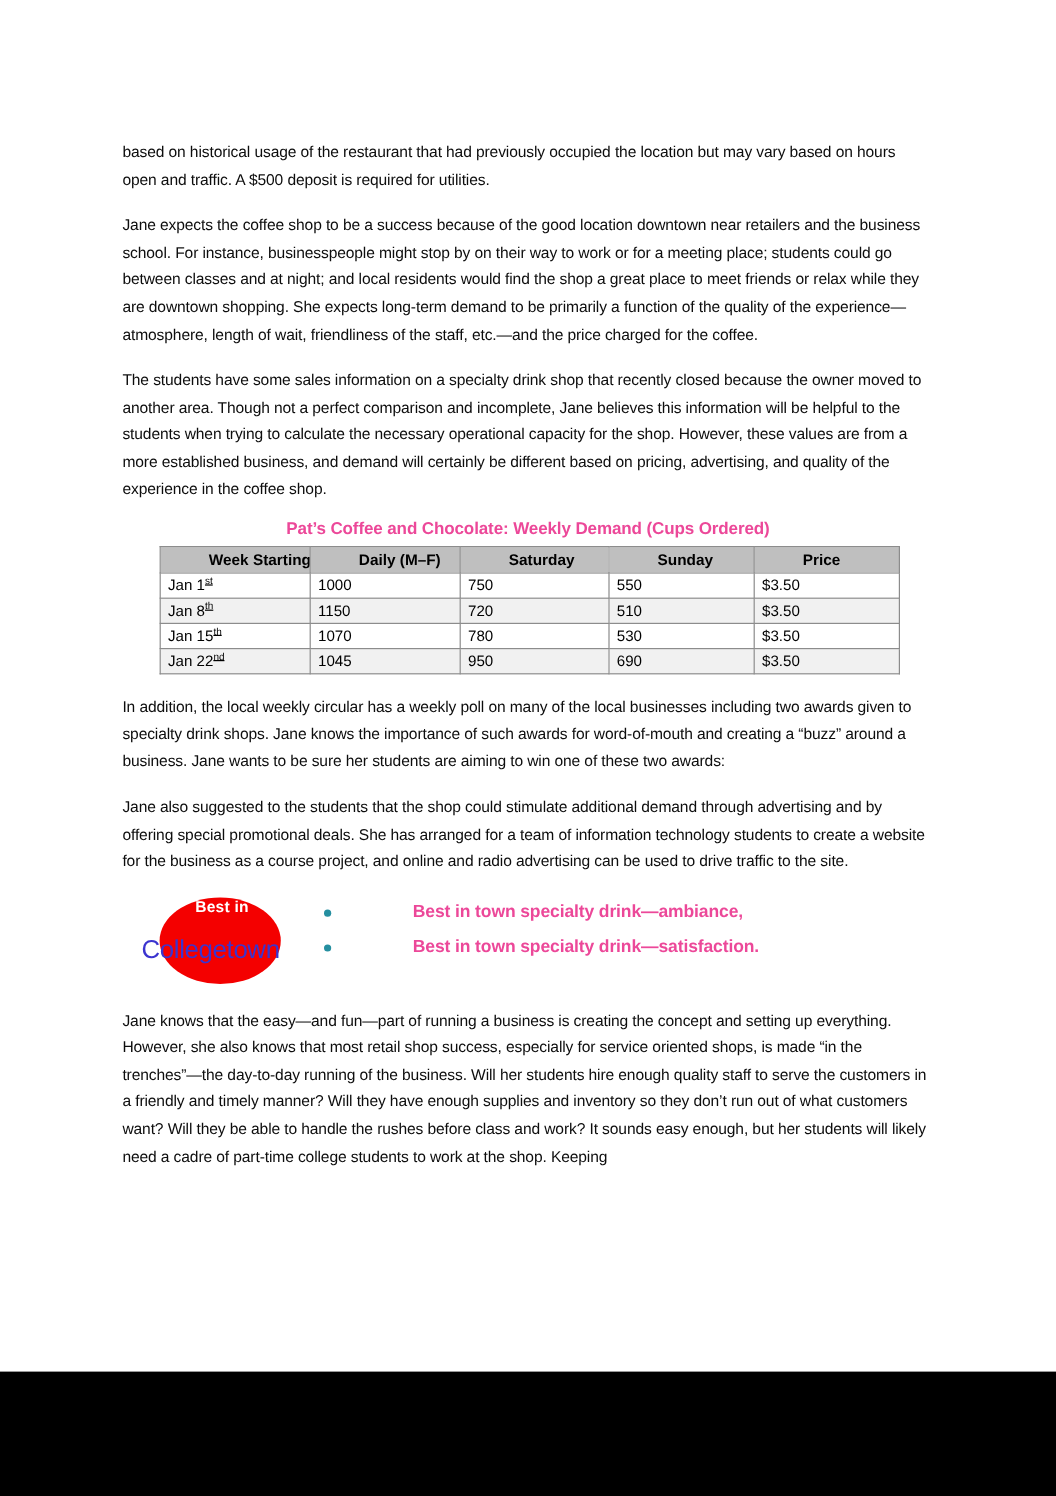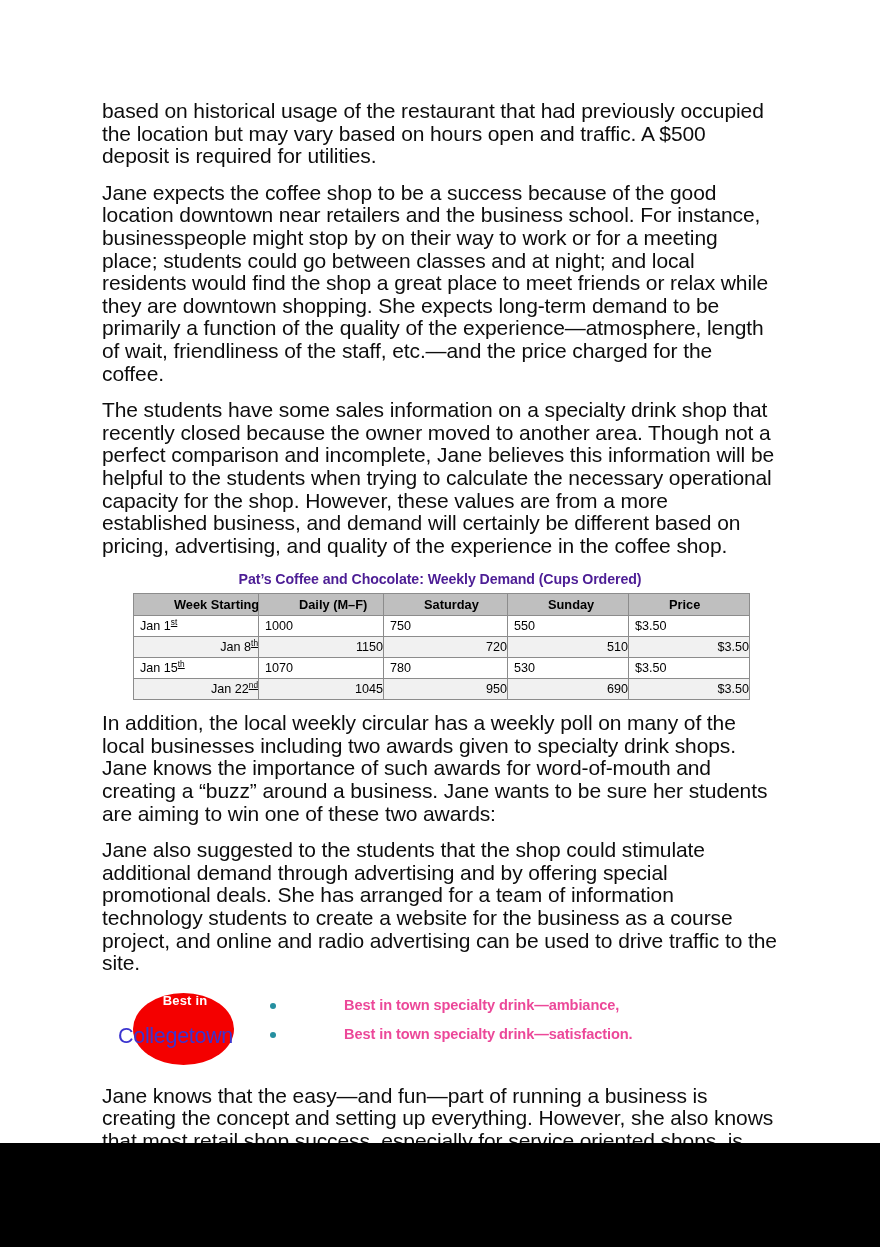--- a/index.html
+++ b/index.html
@@ -25,38 +25,38 @@
   }
 
   #content {
     position: absolute;
     left: 102px;
     top: 100px;
     width: 676px;
   }
 
   p.para {
-    margin: 0 0 14px 0;
-    font-size: 21px;
+    margin: 16px 0 14px 0;
+    font-size: 13px;
     line-height: 22.6px;
     color: #0d0d0d;
     text-align: left;
     letter-spacing: -0.1px;
   }
 
   
   .table-block {
     margin: 10px 0 12px 0;
   }
 
   .table-caption {
     text-align: center;
     font-size: 14.2px;
     font-weight: bold;
-    color: #4c1d95;
+    color: #ec4899;
     margin: 4px 0 6px 0;
     letter-spacing: -0.1px;
   }
 
   table.demand {
     border-collapse: collapse;
     width: 616px;
     margin: 0 0 0 31px;
     table-layout: fixed;
     font-size: 12.6px;
@@ -80,21 +80,21 @@
     white-space: nowrap;
   }
   table.demand thead th {
     background: #bfbfbf;
     font-weight: bold;
     font-size: 12.8px;
     height: 17px;
     padding-left: 40px;
   }
   table.demand tbody tr.odd td { background: #ffffff; }
-  table.demand tbody tr.even td { background: #f1f1f1; text-align: right; }
+  table.demand tbody tr.even td { background: #f1f1f1; }
 
   sup.ord {
     font-size: 0.66em;
     vertical-align: super;
     line-height: 0;
     text-decoration: underline;
   }
 
   
   .award-block {

